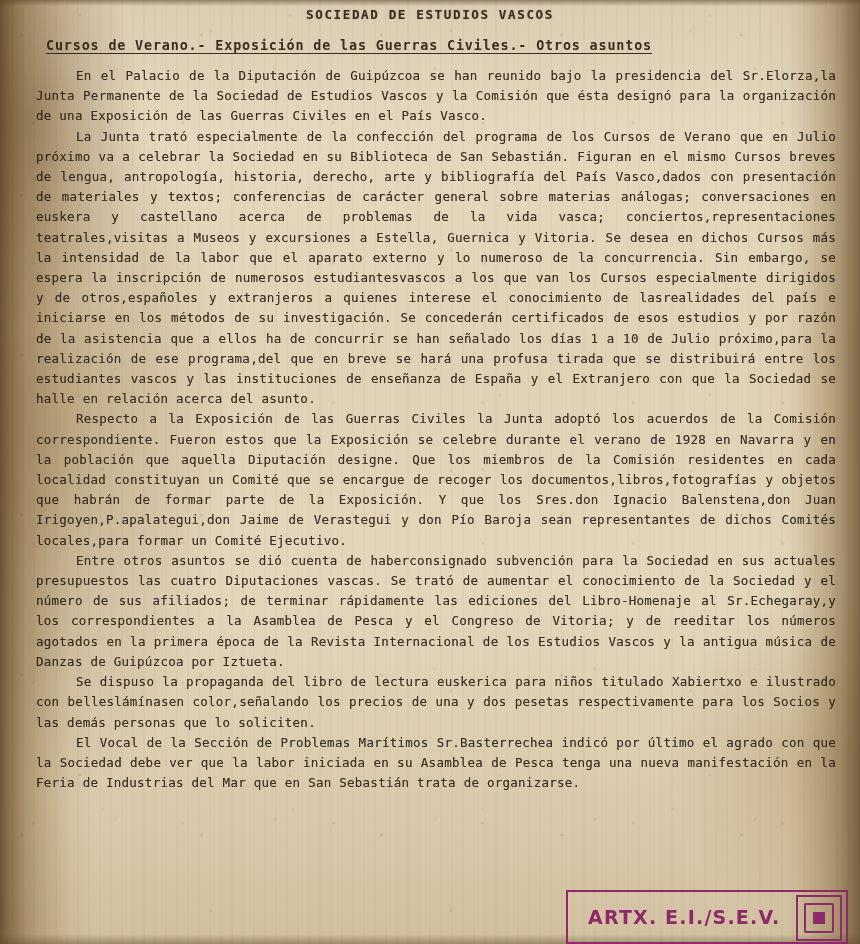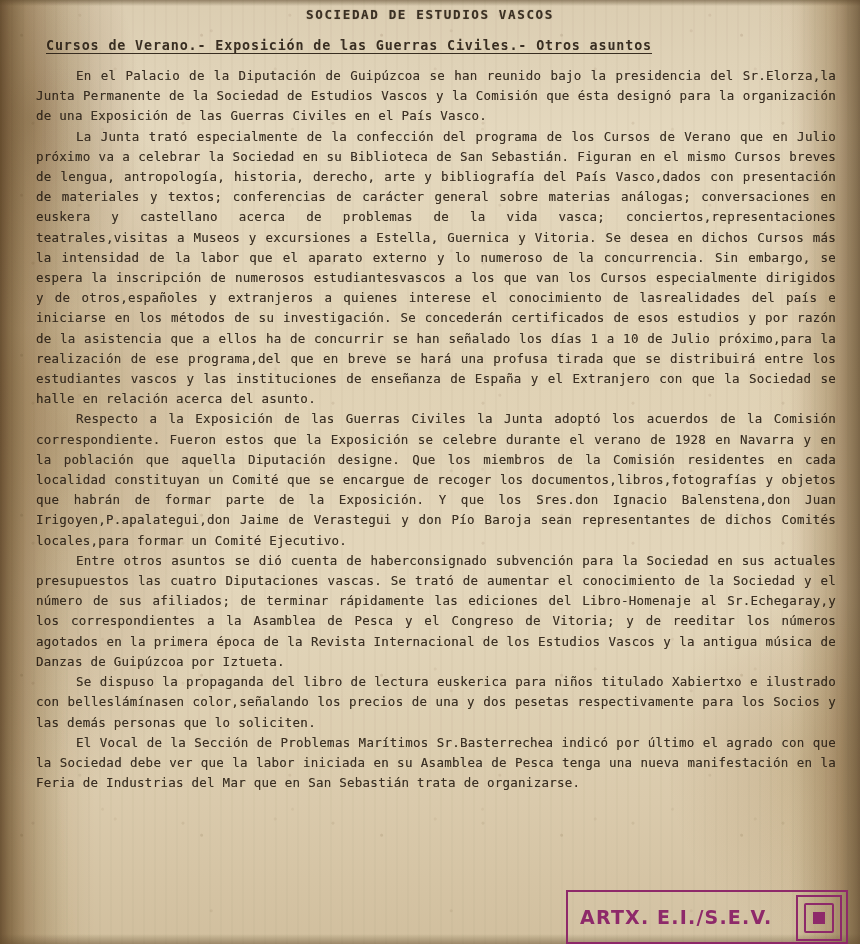--- a/index.html
+++ b/index.html
@@ -170,21 +170,21 @@
     align-items: center;
     box-sizing: border-box;
     overflow: hidden;
   }
   .stamp-text {
     font-family: "DejaVu Sans", "Liberation Sans", sans-serif;
     font-size: 19px;
     font-weight: 700;
     letter-spacing: 1.2px;
     color: #8e2b6a;
-    padding-left: 12px;
+    padding-left: 20px;
     white-space: nowrap;
   }
   .stamp-mark {
     position: absolute;
     right: 4px;
     top: 3px;
     width: 46px;
     height: 46px;
     border: 2px solid #8e2b6a;
     box-sizing: border-box;

